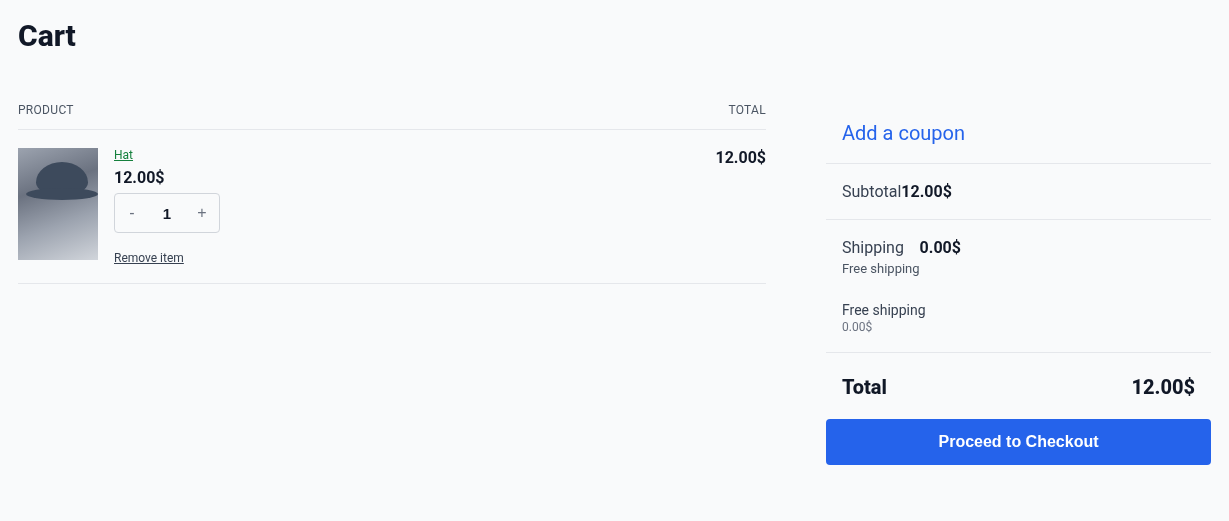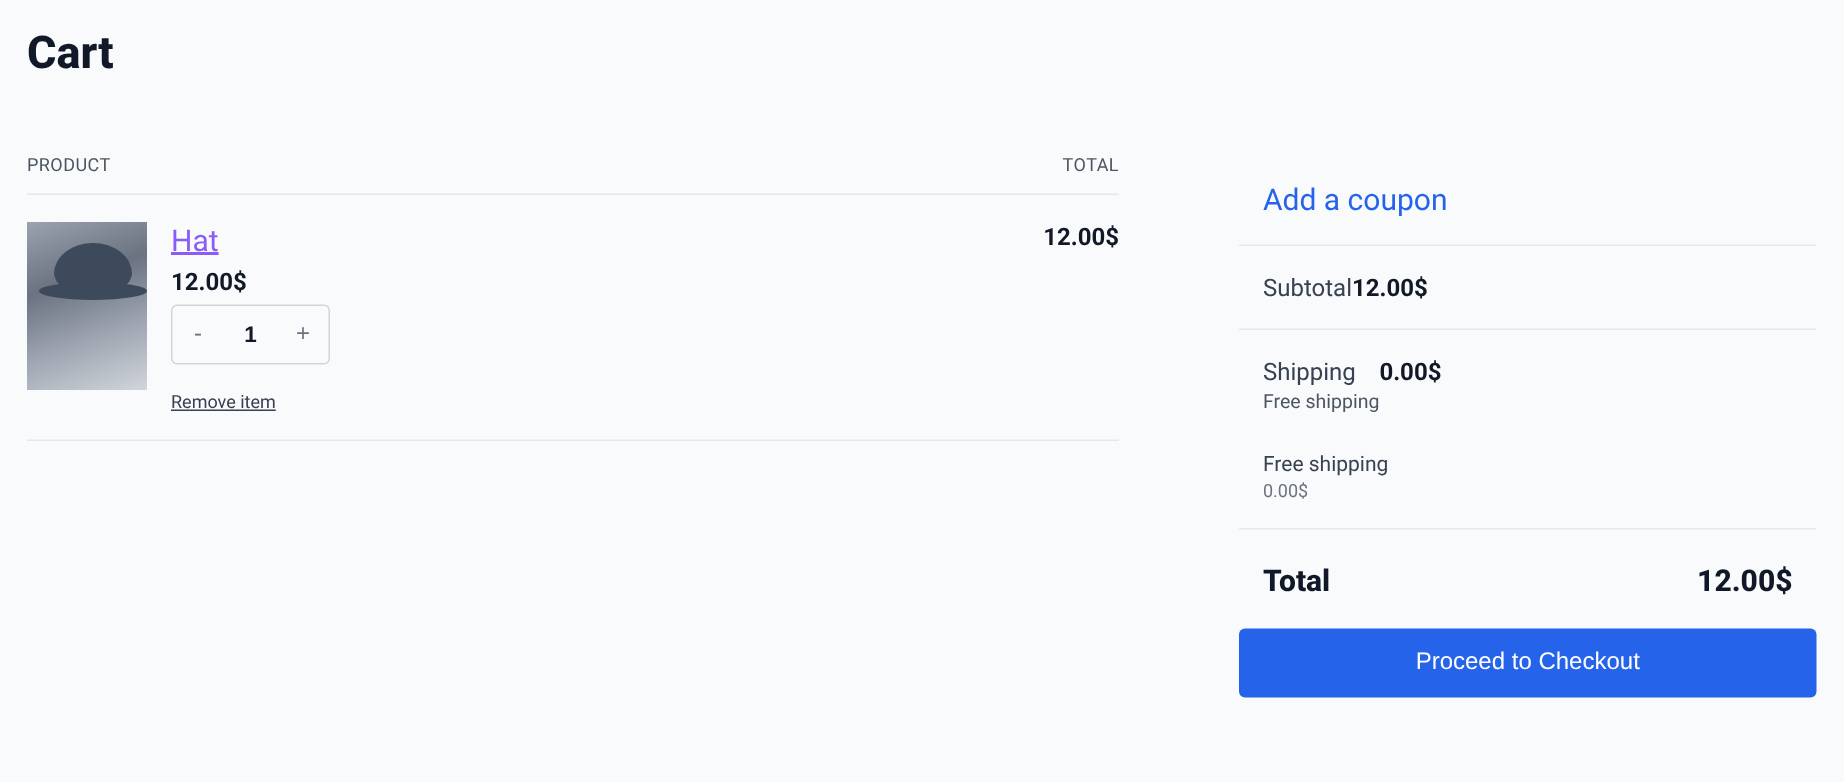--- a/index.html
+++ b/index.html
@@ -11,21 +11,21 @@
       width: 1229px;
     }
     .page-title {
       font-size: 30px;
       font-weight: 800;
       color: #111827;
       margin-bottom: 50px;
     }
     .layout {
       display: flex;
-      gap: 80px;
+      gap: 60px;
     }
     .cart-items {
       flex: 1;
       min-width: 0;
     }
     .cart-totals {
       width: 385px;
       flex-shrink: 0;
     }
     .col-headers {
@@ -79,22 +79,22 @@
       background: #3d4a5c;
       border-radius: 50%;
     }
     .product-info {
       flex: 1;
       display: flex;
       flex-direction: column;
       gap: 6px;
     }
     .product-name {
-      color: #8b5cf6;
-      font-size: 20px;
+      color: #15803d;
+      font-size: 12px;
       font-weight: 400;
       cursor: pointer;
       text-decoration: underline;
     }
     .product-price {
       font-weight: 700;
       font-size: 16px;
       color: #111827;
     }
     .product-desc {
@@ -209,21 +209,21 @@
       font-weight: 800;
       color: #111827;
     }
     .checkout-btn {
       width: 100%;
       background: #2563eb;
       color: #fff;
       border: none;
       padding: 14px;
       font-size: 16px;
-      font-weight: 400;
+      font-weight: 700;
       border-radius: 4px;
       cursor: pointer;
       margin-top: 8px;
     }
   </style>
 </head>
 <body>
 
 <h1 class="page-title">Cart</h1>
 

